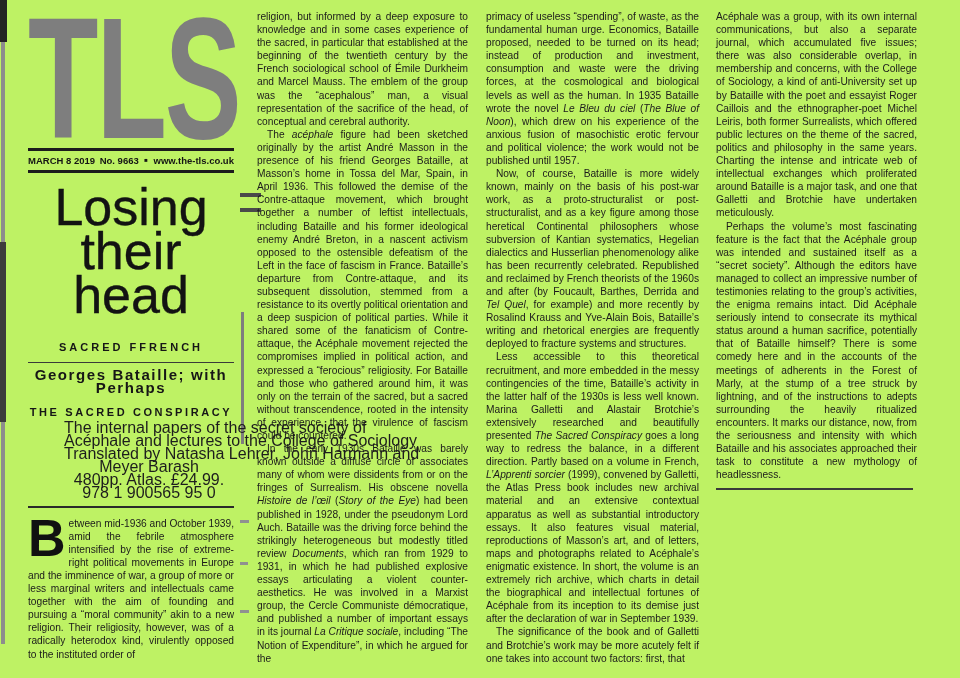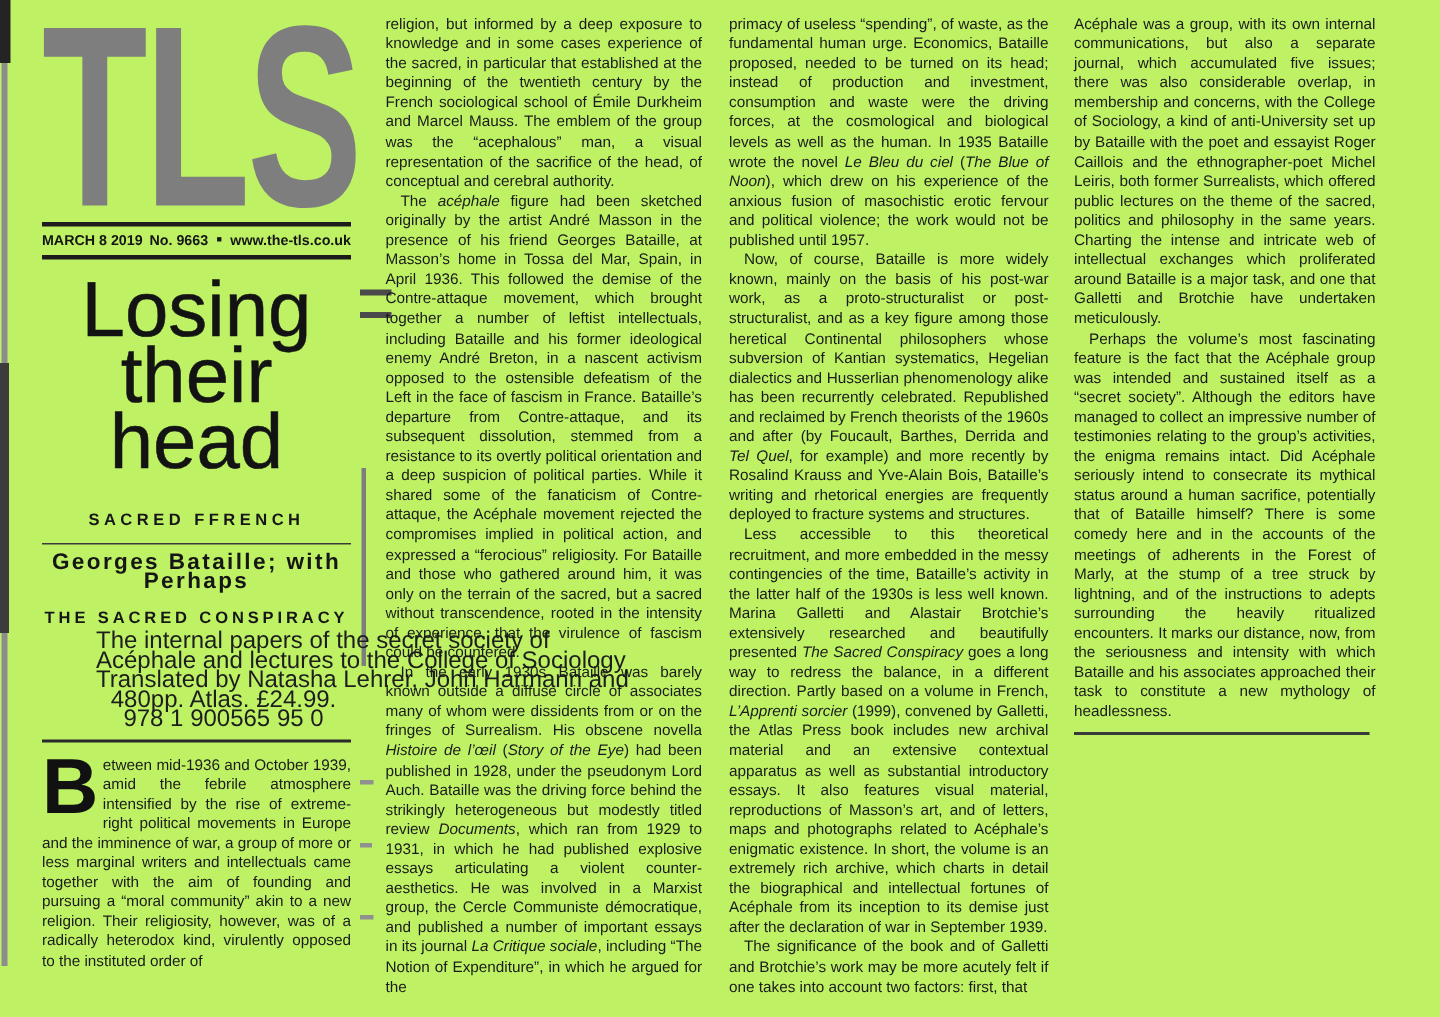--- a/index.html
+++ b/index.html
@@ -116,20 +116,21 @@
       <div>Georges Bataille; with</div>
       <div>Perhaps</div>
     </div>
 
     <div class="book-series">THE SACRED CONSPIRACY</div>
 
     <div class="book-details">
       <div>The internal papers of the secret society of</div>
       <div>Acéphale and lectures to the College of Sociology</div>
       <div>Translated by Natasha Lehrer, John Harmann and</div>
+      <div>Meyer Barash</div>
       <div>480pp. Atlas. £24.99.</div>
       <div>978 1 900565 95 0</div>
     </div>
 
     <div class="rule-b"></div>
 
     <div class="bodytext">
         <p class=""><span class="dropcap">B</span><span>etween mid-1936 and October 1939, amid the febrile atmosphere intensified by the rise of extreme-right political movements in Europe and the imminence of war, a group of more or less marginal writers and intellectuals came together with the aim of founding and pursuing a “moral community” akin to a new religion. Their religiosity, however, was of a radically heterodox kind, virulently opposed to the instituted order of</span></p>
       </div>
   </div>

